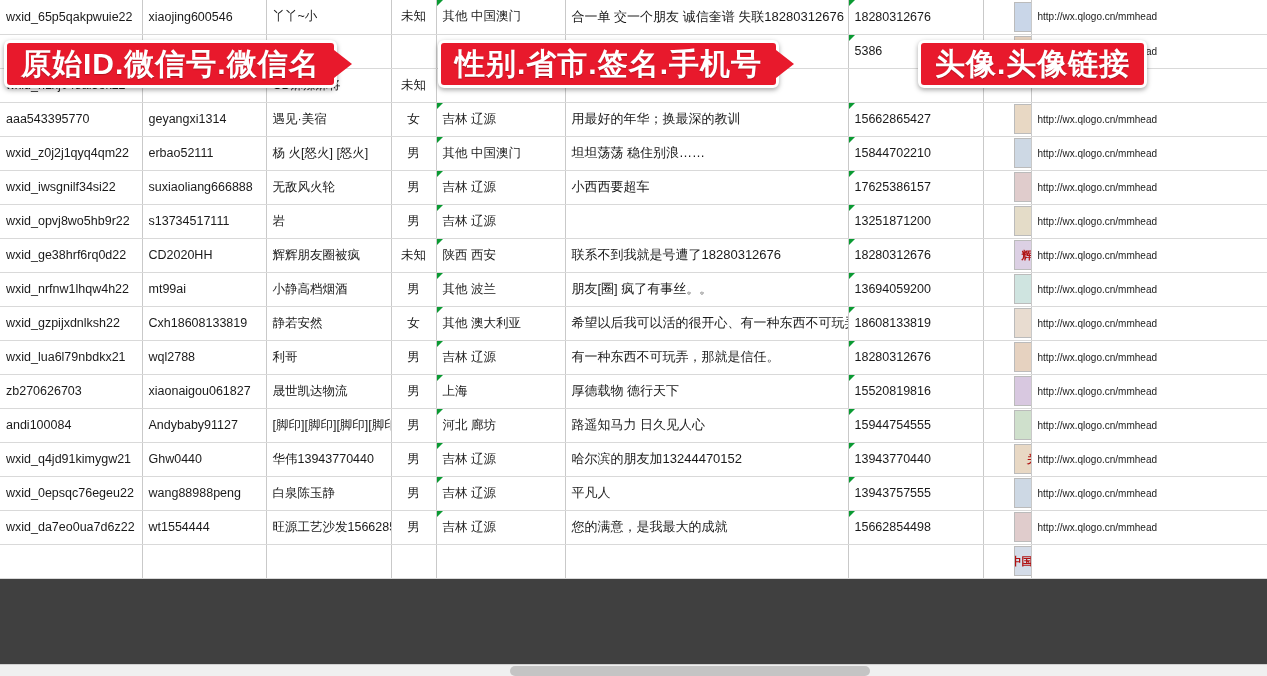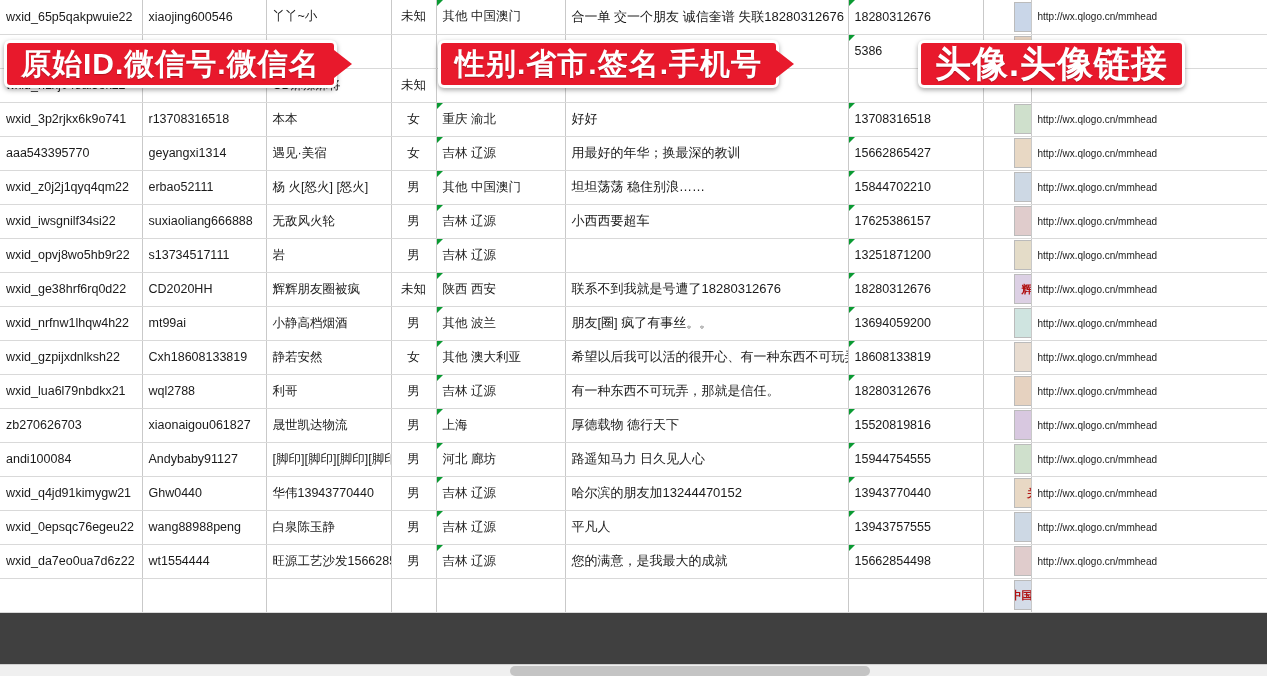--- a/index.html
+++ b/index.html
@@ -100,21 +100,21 @@
     display: flex;
     align-items: center;
     justify-content: center;
     padding: 2px 14px;
     letter-spacing: 1px;
     white-space: nowrap;
     text-shadow: 0 1px 1px rgba(0,0,0,.25);
   }
   #banner1 { left: 4px;   top: 40px; height: 48px; font-size: 30px; }
   #banner2 { left: 438px; top: 40px; height: 48px; font-size: 30px; }
-  #banner3 { left: 918px; top: 40px; height: 48px; font-size: 36px; }
+  #banner3 { left: 918px; top: 40px; height: 48px; font-size: 30px; }
 
   
   .banner .tail {
     position: absolute;
     right: -18px;
     top: 50%;
     transform: translateY(-50%);
     width: 0; height: 0;
     border-left: 18px solid #e8192c;
     border-top: 14px solid transparent;
@@ -182,31 +182,20 @@
           <td class="col-wxno"></td>
           <td class="col-name">CD麻辣麻将</td>
           <td class="col-sex">未知</td>
           <td class="col-region"></td>
           <td class="col-sign"></td>
           <td class="col-phone"></td>
           <td class="col-avatar"></td>
           <td class="col-url"></td>
         </tr>
         <tr>
-          <td class="col-id">wxid_3p2rjkx6k9o741</td>
-          <td class="col-wxno">r13708316518</td>
-          <td class="col-name">本本</td>
-          <td class="col-sex">女</td>
-          <td class="col-region mark">重庆 渝北</td>
-          <td class="col-sign">好好</td>
-          <td class="col-phone mark">13708316518</td>
-          <td class="col-avatar"><span class="avatar" style="background: rgb(207, 224, 204);"></span></td>
-          <td class="col-url">http://wx.qlogo.cn/mmhead</td>
-        </tr>
-        <tr>
           <td class="col-id">aaa543395770</td>
           <td class="col-wxno">geyangxi1314</td>
           <td class="col-name">遇见·美宿</td>
           <td class="col-sex">女</td>
           <td class="col-region mark">吉林 辽源</td>
           <td class="col-sign">用最好的年华；换最深的教训</td>
           <td class="col-phone mark">15662865427</td>
           <td class="col-avatar"><span class="avatar" style="background: rgb(232, 216, 196);"></span></td>
           <td class="col-url">http://wx.qlogo.cn/mmhead</td>
         </tr>

